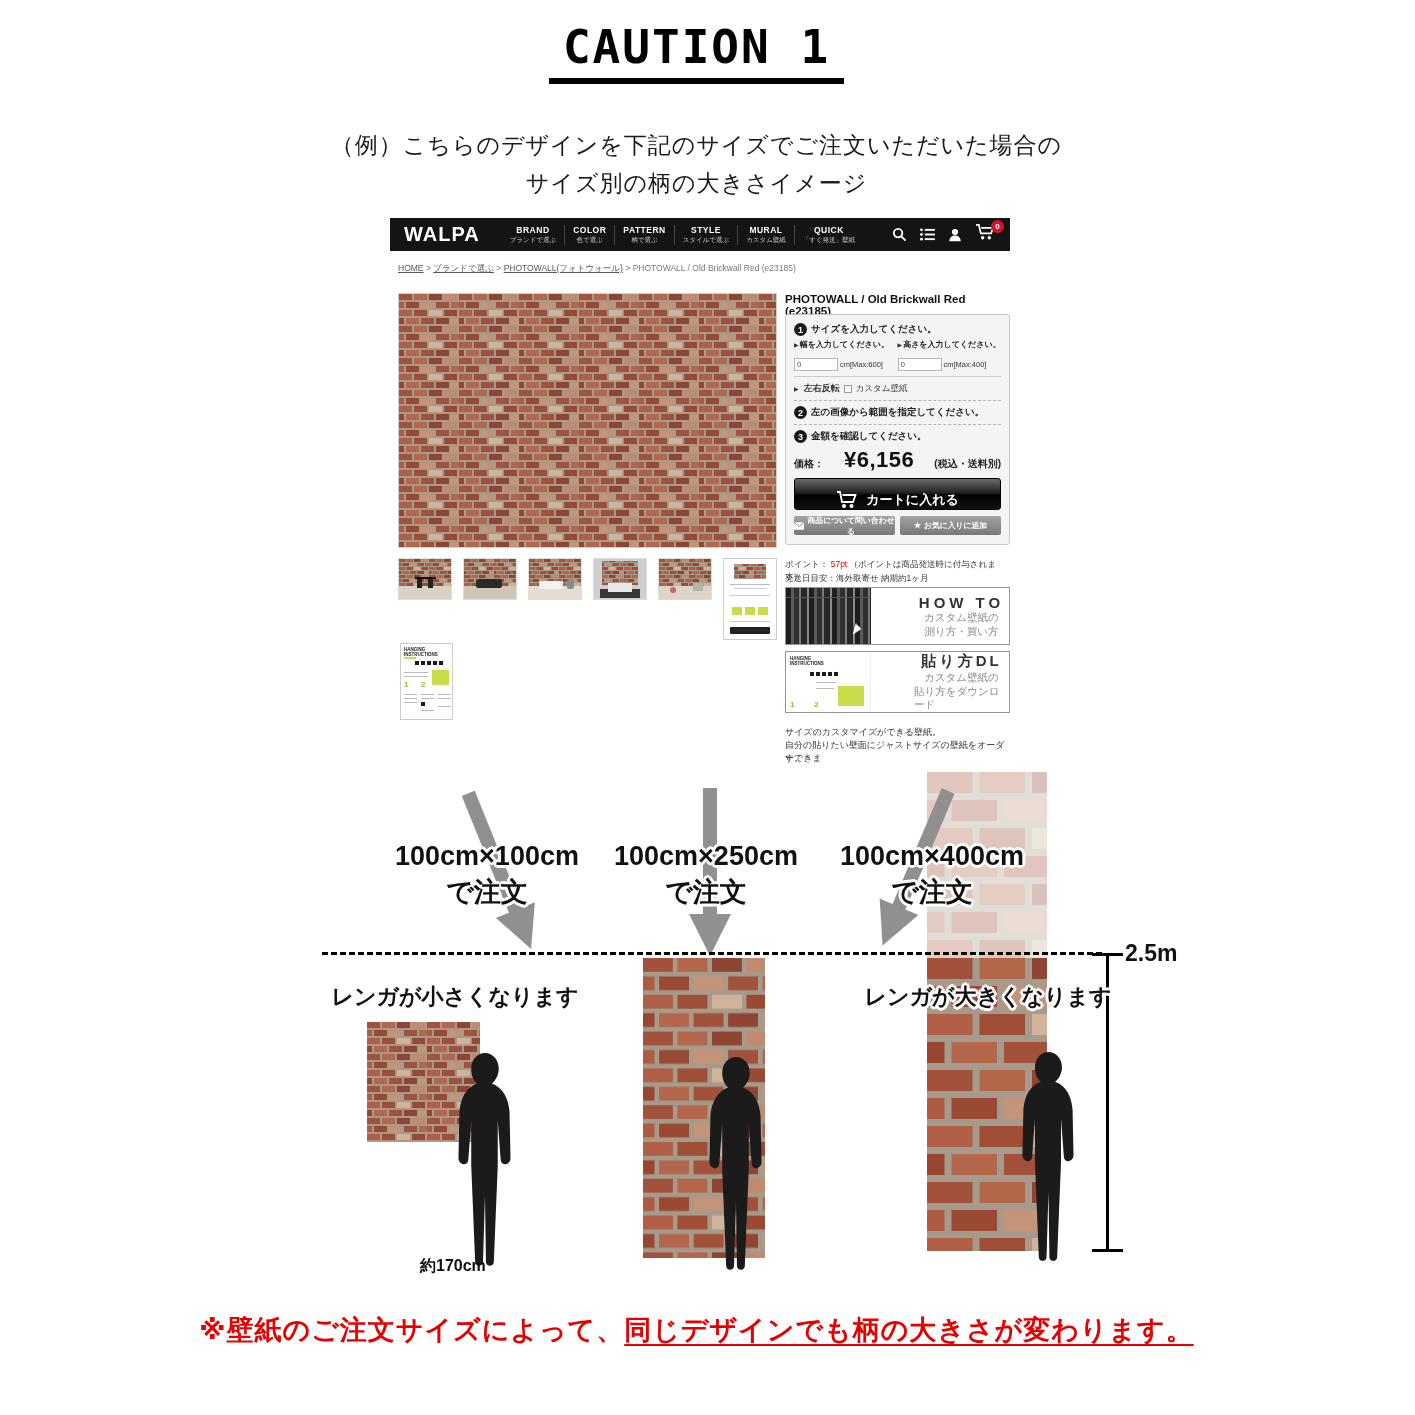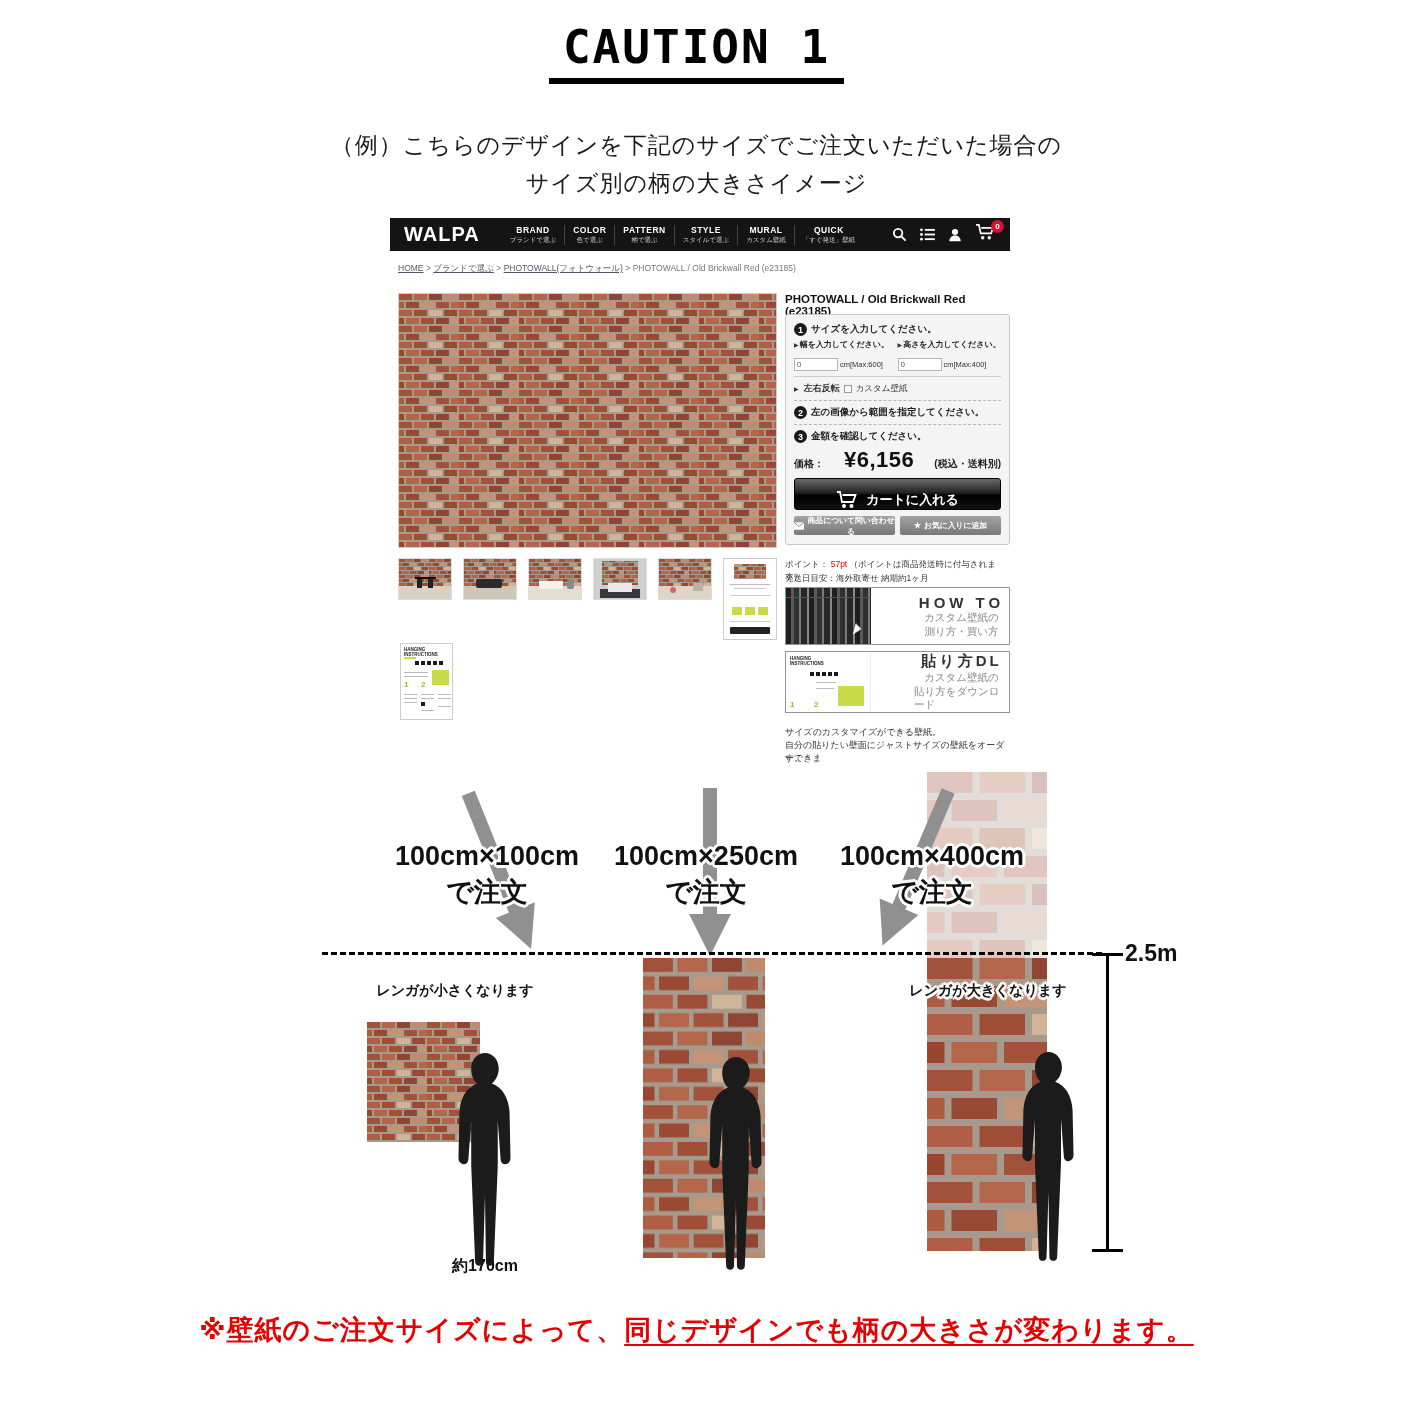--- a/index.html
+++ b/index.html
@@ -81,25 +81,25 @@
   .dlimg { width:85px; position:relative; background:#fff; border-right:1px solid #eee; overflow:hidden; }
   .descline { position:absolute; left:395px; width:228px; font-size:9px; color:#333; line-height:1.45; }
 
   
   .arrow { position:absolute; width:48px; height:170px; z-index:2; }
   .orderlabel { position:absolute; top:838px; width:220px; text-align:center; z-index:3;
                 font-size:27px; font-weight:bold; color:#111; line-height:1.35;
                 text-shadow:-2px -2px 0 #fff,2px -2px 0 #fff,-2px 2px 0 #fff,2px 2px 0 #fff,0 3px 0 #fff,0 -3px 0 #fff,3px 0 0 #fff,-3px 0 0 #fff; }
   .dashline { position:absolute; left:322px; top:952px; width:780px; height:0; border-top:3px dashed #000; z-index:4; }
   .wallnote { position:absolute; top:982px; width:250px; text-align:center; z-index:5;
-              font-size:14px; font-weight:bold; color:#111;
+              font-size:22px; font-weight:bold; color:#111;
               text-shadow:-2px -2px 0 #fff,2px -2px 0 #fff,-2px 2px 0 #fff,2px 2px 0 #fff,0 3px 0 #fff,0 -3px 0 #fff,3px 0 0 #fff,-3px 0 0 #fff; }
   .brickpane { position:absolute; z-index:1; }
   .person { position:absolute; z-index:2; }
-  .pheight { position:absolute; left:420px; top:1256px; width:130px; text-align:center; font-size:16px; font-weight:bold; color:#111; z-index:3; }
+  .pheight { position:absolute; left:420px; top:1256px; width:130px; font-size:16px; font-weight:bold; color:#111; z-index:3; }
   .mline { position:absolute; background:#000; z-index:3; }
   .mlabel { position:absolute; left:1125px; top:940px; font-size:23px; font-weight:bold; color:#111; }
 
   
   .warn { position:absolute; left:0; width:100%; text-align:center; font-size:27px; font-weight:bold; color:#e60000; letter-spacing:1px; }
   .uline { text-decoration:underline; text-decoration-thickness:2px; text-underline-offset:5px; }
 </style>
 </head>
 <body>
 

